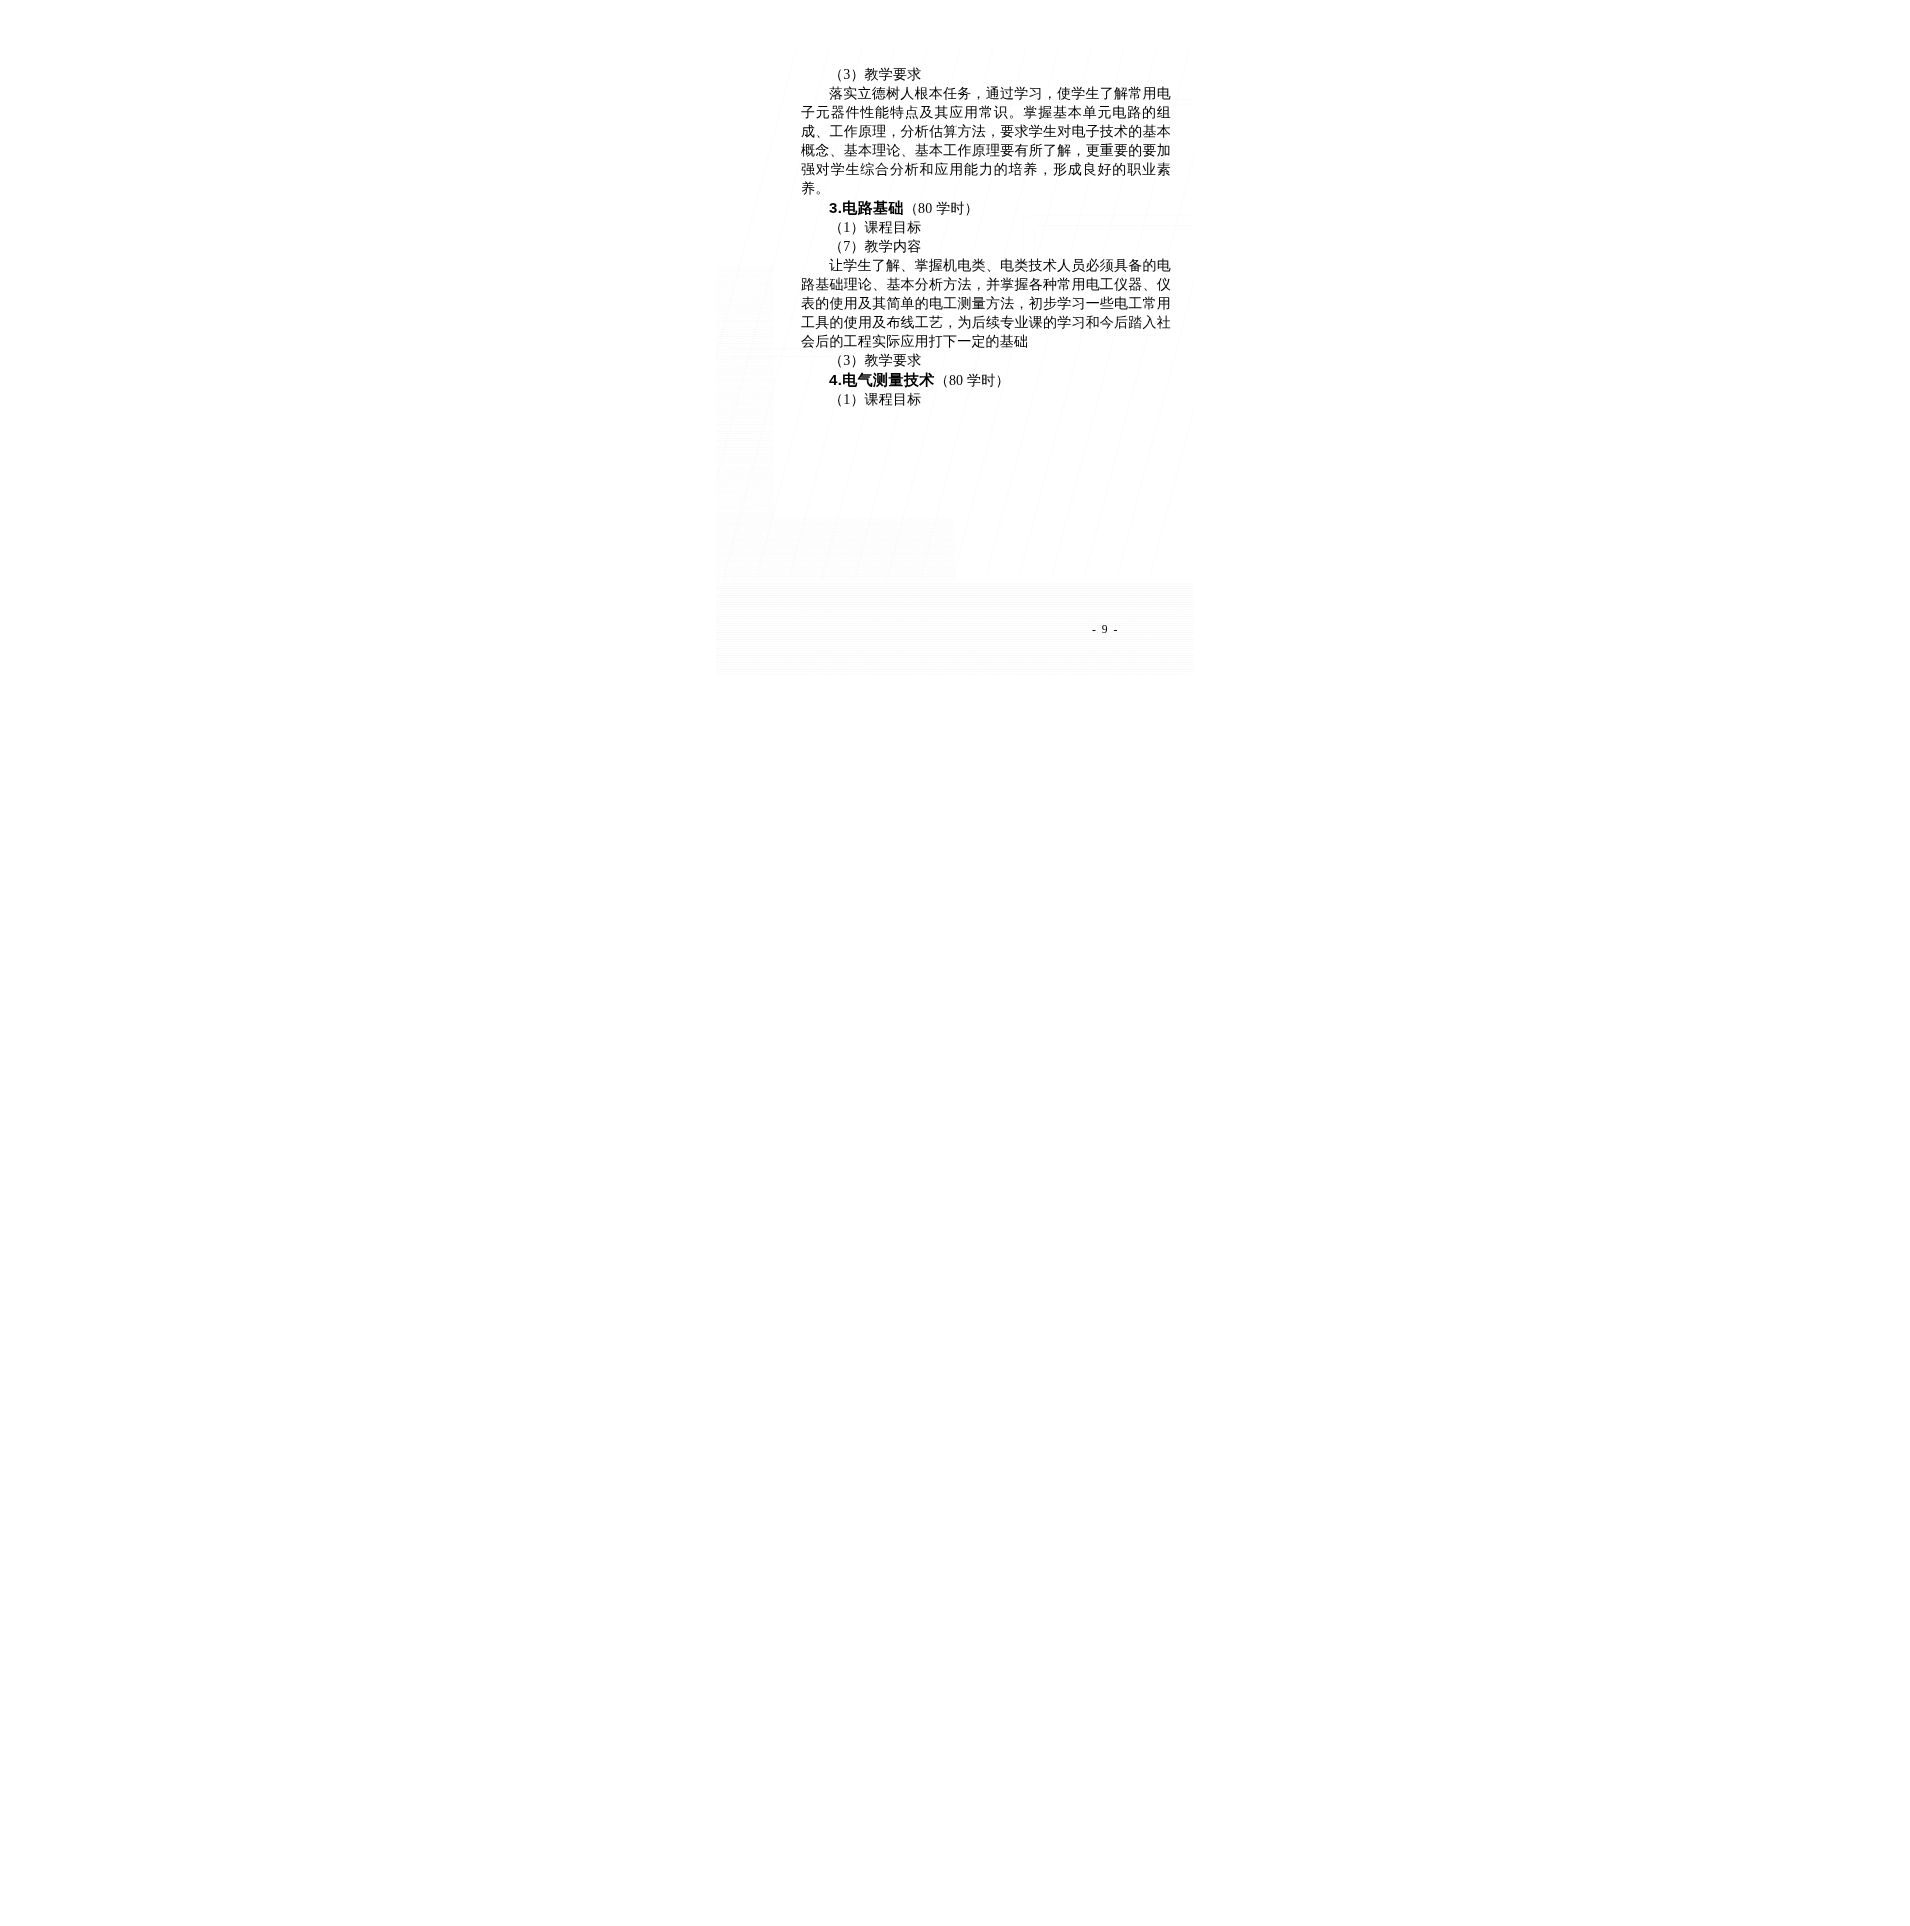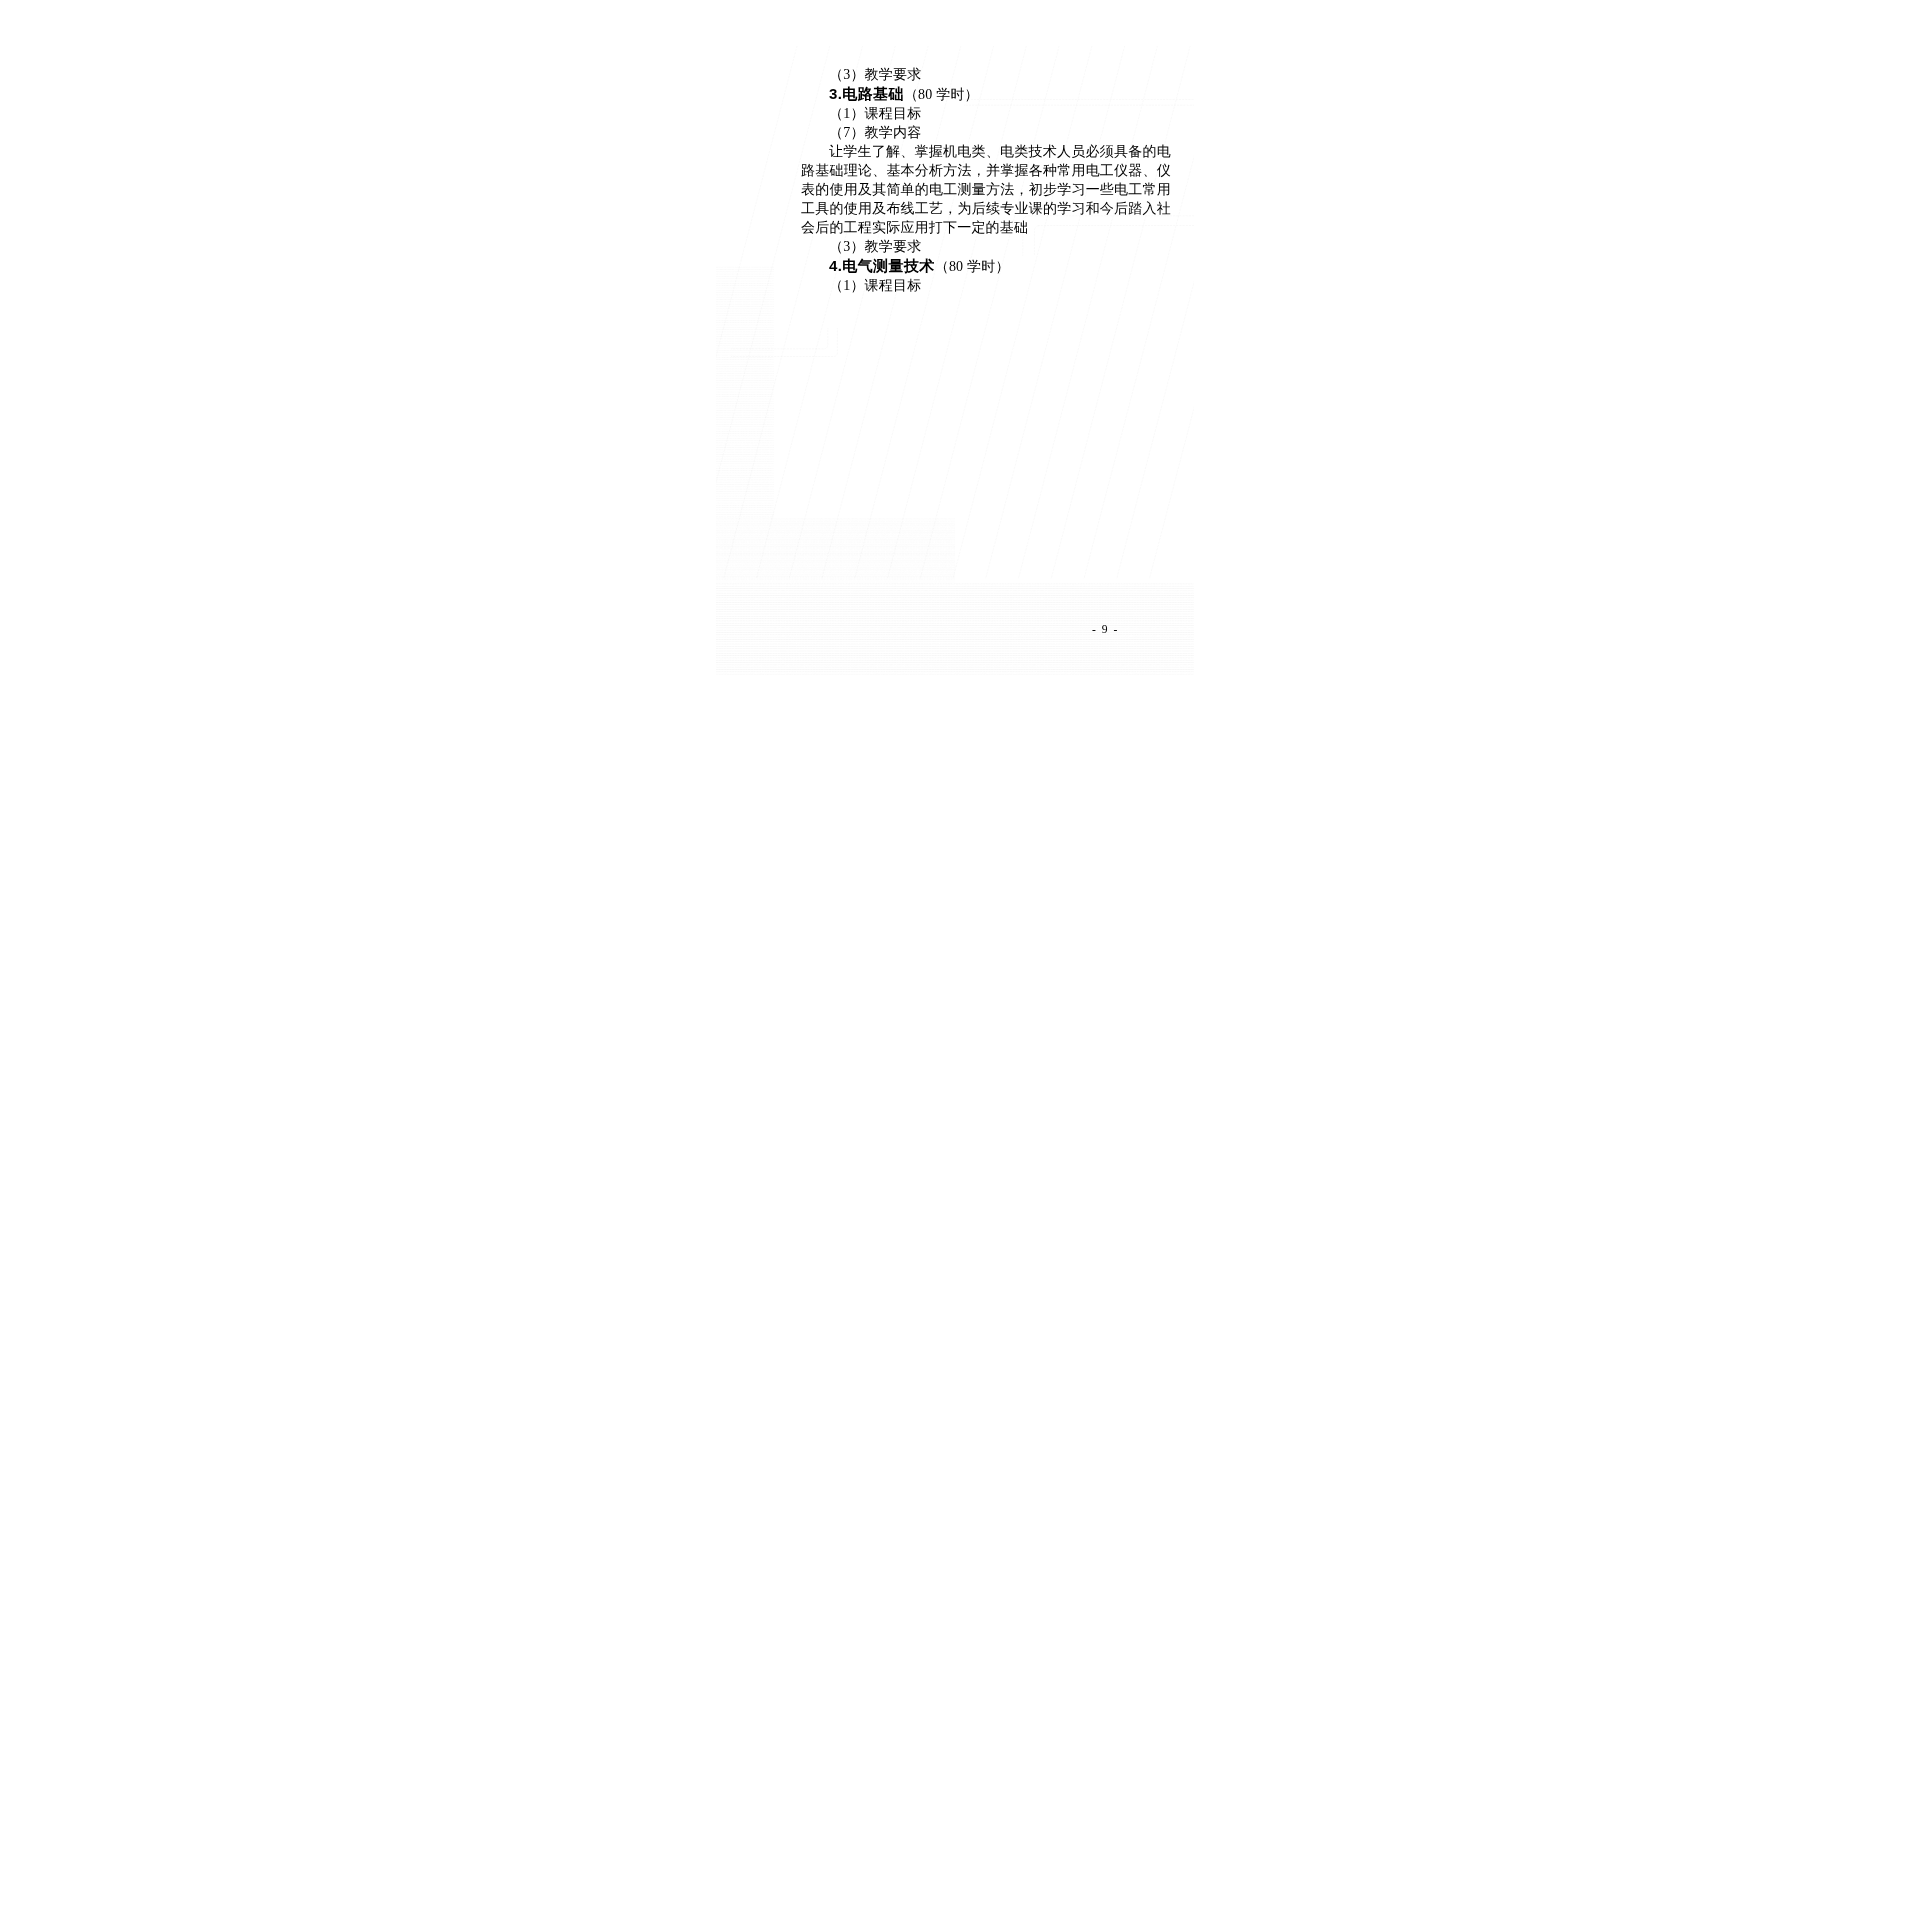--- a/index.html
+++ b/index.html
@@ -97,20 +97,21 @@
       <line x1="645" y1="273" x2="1240" y2="273"></line>
       <path d="M 1240 560 h -430 a 14 14 0 0 0 -14 14 v 90"></path>
       <path d="M 1240 585 h -400 a 14 14 0 0 0 -14 14 v 65"></path>
       <path d="M 40 905 h 240 a 10 10 0 0 0 10 -10 v -45"></path>
       <path d="M 40 925 h 265 a 10 10 0 0 0 10 -10 v -65"></path>
     </g>
   </svg>
 
   <main class="content">
     <p class="sub">（3）教学要求</p>
+    <p class="para">落实立德树人根本任务，通过学习，使学生了解常用电子元器件性能特点及其应用常识。掌握基本单元电路的组成、工作原理，分析估算方法，要求学生对电子技术的基本概念、基本理论、基本工作原理要有所了解，更重要的要加强对学生综合分析和应用能力的培养，形成良好的职业素养。</p>
     <p class="heading"><span class="bold">3.电路基础</span><span>（80 学时）</span></p>
     <p class="sub">（1）课程目标</p>
     <p class="sub">（7）教学内容</p>
     <p class="para">让学生了解、掌握机电类、电类技术人员必须具备的电路基础理论、基本分析方法，并掌握各种常用电工仪器、仪表的使用及其简单的电工测量方法，初步学习一些电工常用工具的使用及布线工艺，为后续专业课的学习和今后踏入社会后的工程实际应用打下一定的基础</p>
     <p class="sub">（3）教学要求</p>
     <p class="heading"><span class="bold">4.电气测量技术</span><span>（80 学时）</span></p>
     <p class="sub">（1）课程目标</p>
   </main>
 
   <div class="page-number">- 9 -</div>

